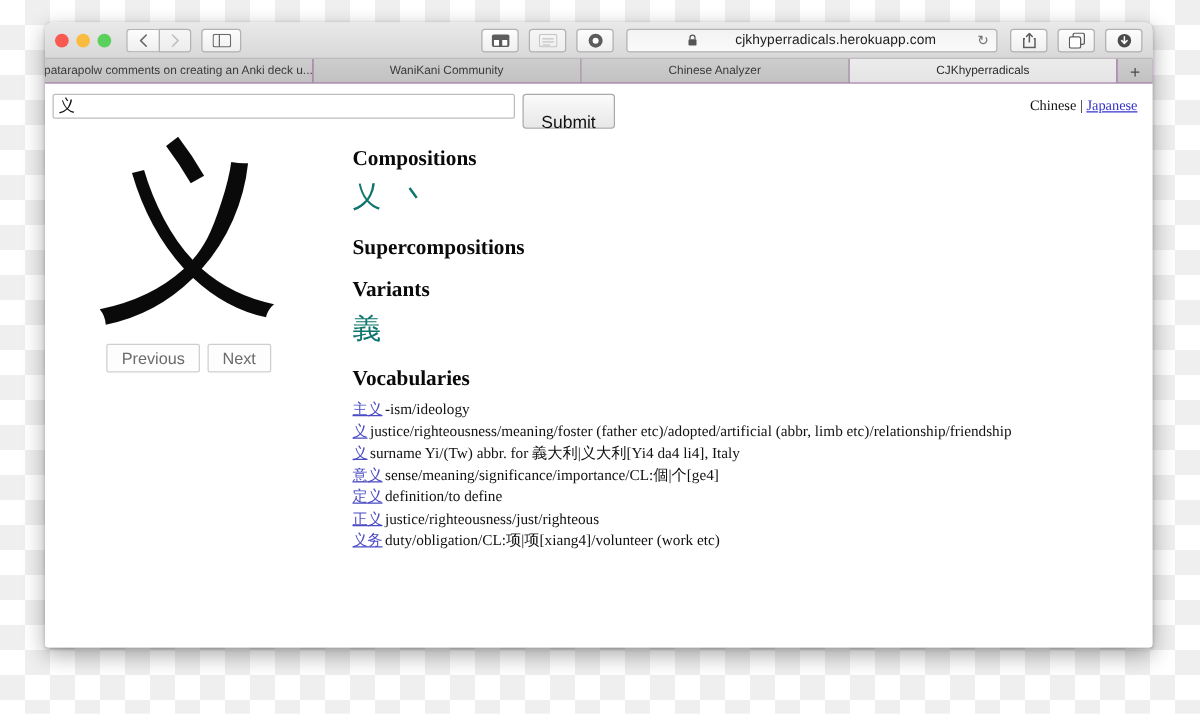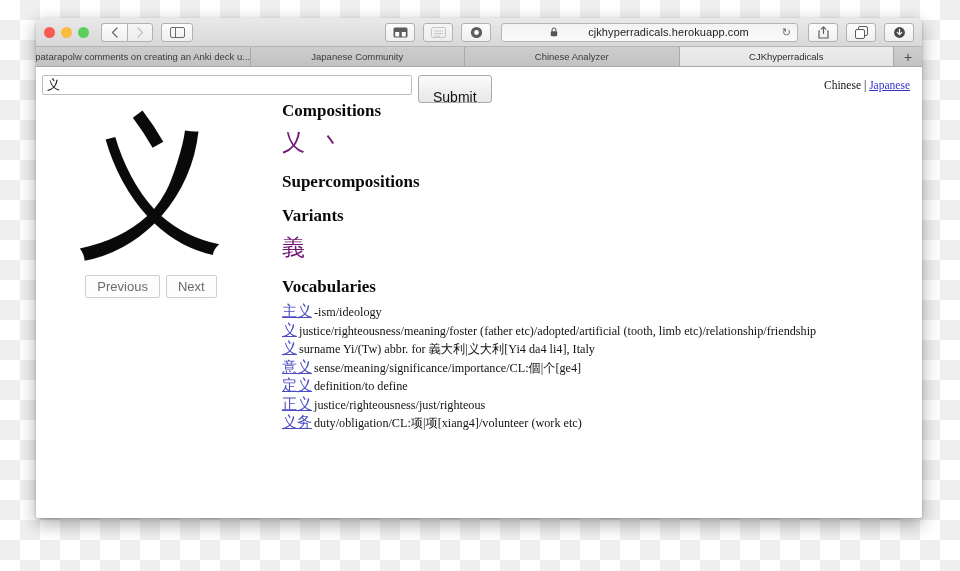--- a/index.html
+++ b/index.html
@@ -222,42 +222,42 @@
     top: 34px;
     right: 10px;
   }
   .sec-title {
     font-size: 17px;
     font-weight: bold;
     color: #0a0a0a;
     margin: 14px 0 6px 0;
     font-family: "Liberation Serif", serif;
   }
-  .sec-title.first { margin-top: 0; }
+  .sec-title.first { margin-top: 16px; }
   .char-row {
     font-size: 23px;
-    color: #701a75;
+    color: #0f766e;
     font-family: "DejaVu Sans", sans-serif;
     letter-spacing: 4px;
     line-height: 1.35;
     margin-bottom: 2px;
   }
   .vocab-list { margin-top: 4px; }
   .vocab-item {
     font-size: 12.2px;
     line-height: 17.5px;
     color: #111;
     white-space: nowrap;
     font-family: "Liberation Serif", serif;
   }
   .vocab-word {
     color: #4b4bc4;
     text-decoration: underline;
     font-family: "DejaVu Sans", sans-serif;
-    font-size: 15px;
+    font-size: 12px;
     margin-right: 2px;
   }
   .scroll-fade {
     position: absolute;
     left: 0; right: 0; bottom: 0;
     height: 4px;
     background: #fff;
   }
 </style>
 </head>
@@ -356,21 +356,21 @@
     <span class="tb-btn" style="min-width:30px">
       <svg width="13" height="13" viewBox="0 0 13 13">
         <circle cx="6.5" cy="6.5" r="5.4" fill="#4a4a4a"></circle>
         <path d="M6.5 3.4 V8.4 M4.3 6.4 L6.5 8.7 L8.7 6.4" stroke="#ffffff" stroke-width="1.2" fill="none" stroke-linecap="round" stroke-linejoin="round"></path>
       </svg>
     </span>
   </div>
 
   <div class="tabbar">
     <div class="tab">patarapolw comments on creating an Anki deck u...</div>
-    <div class="tab">Japanese Community</div>
+    <div class="tab">WaniKani Community</div>
     <div class="tab">Chinese Analyzer</div>
     <div class="tab active">CJKhyperradicals</div>
     <div class="tab-add">+</div>
   </div>
 
   <div class="page">
 
     <div class="searchrow">
       <input class="search-input" type="text" value="义" style="">
       <button class="submit-btn">Submit</button>
@@ -400,21 +400,21 @@
       <div class="sec-title">Variants</div>
       <div class="char-row">義</div>
 
       <div class="sec-title">Vocabularies</div>
 
       <div class="vocab-list">
         <div class="vocab-item">
           <a class="vocab-word" href="#">主义</a><span>-ism/ideology</span>
         </div>
         <div class="vocab-item">
-          <a class="vocab-word" href="#">义</a><span>justice/righteousness/meaning/foster (father etc)/adopted/artificial (tooth, limb etc)/relationship/friendship</span>
+          <a class="vocab-word" href="#">义</a><span>justice/righteousness/meaning/foster (father etc)/adopted/artificial (abbr, limb etc)/relationship/friendship</span>
         </div>
         <div class="vocab-item">
           <a class="vocab-word" href="#">义</a><span>surname Yi/(Tw) abbr. for 義大利|义大利[Yi4 da4 li4], Italy</span>
         </div>
         <div class="vocab-item">
           <a class="vocab-word" href="#">意义</a><span>sense/meaning/significance/importance/CL:個|个[ge4]</span>
         </div>
         <div class="vocab-item">
           <a class="vocab-word" href="#">定义</a><span>definition/to define</span>
         </div>

